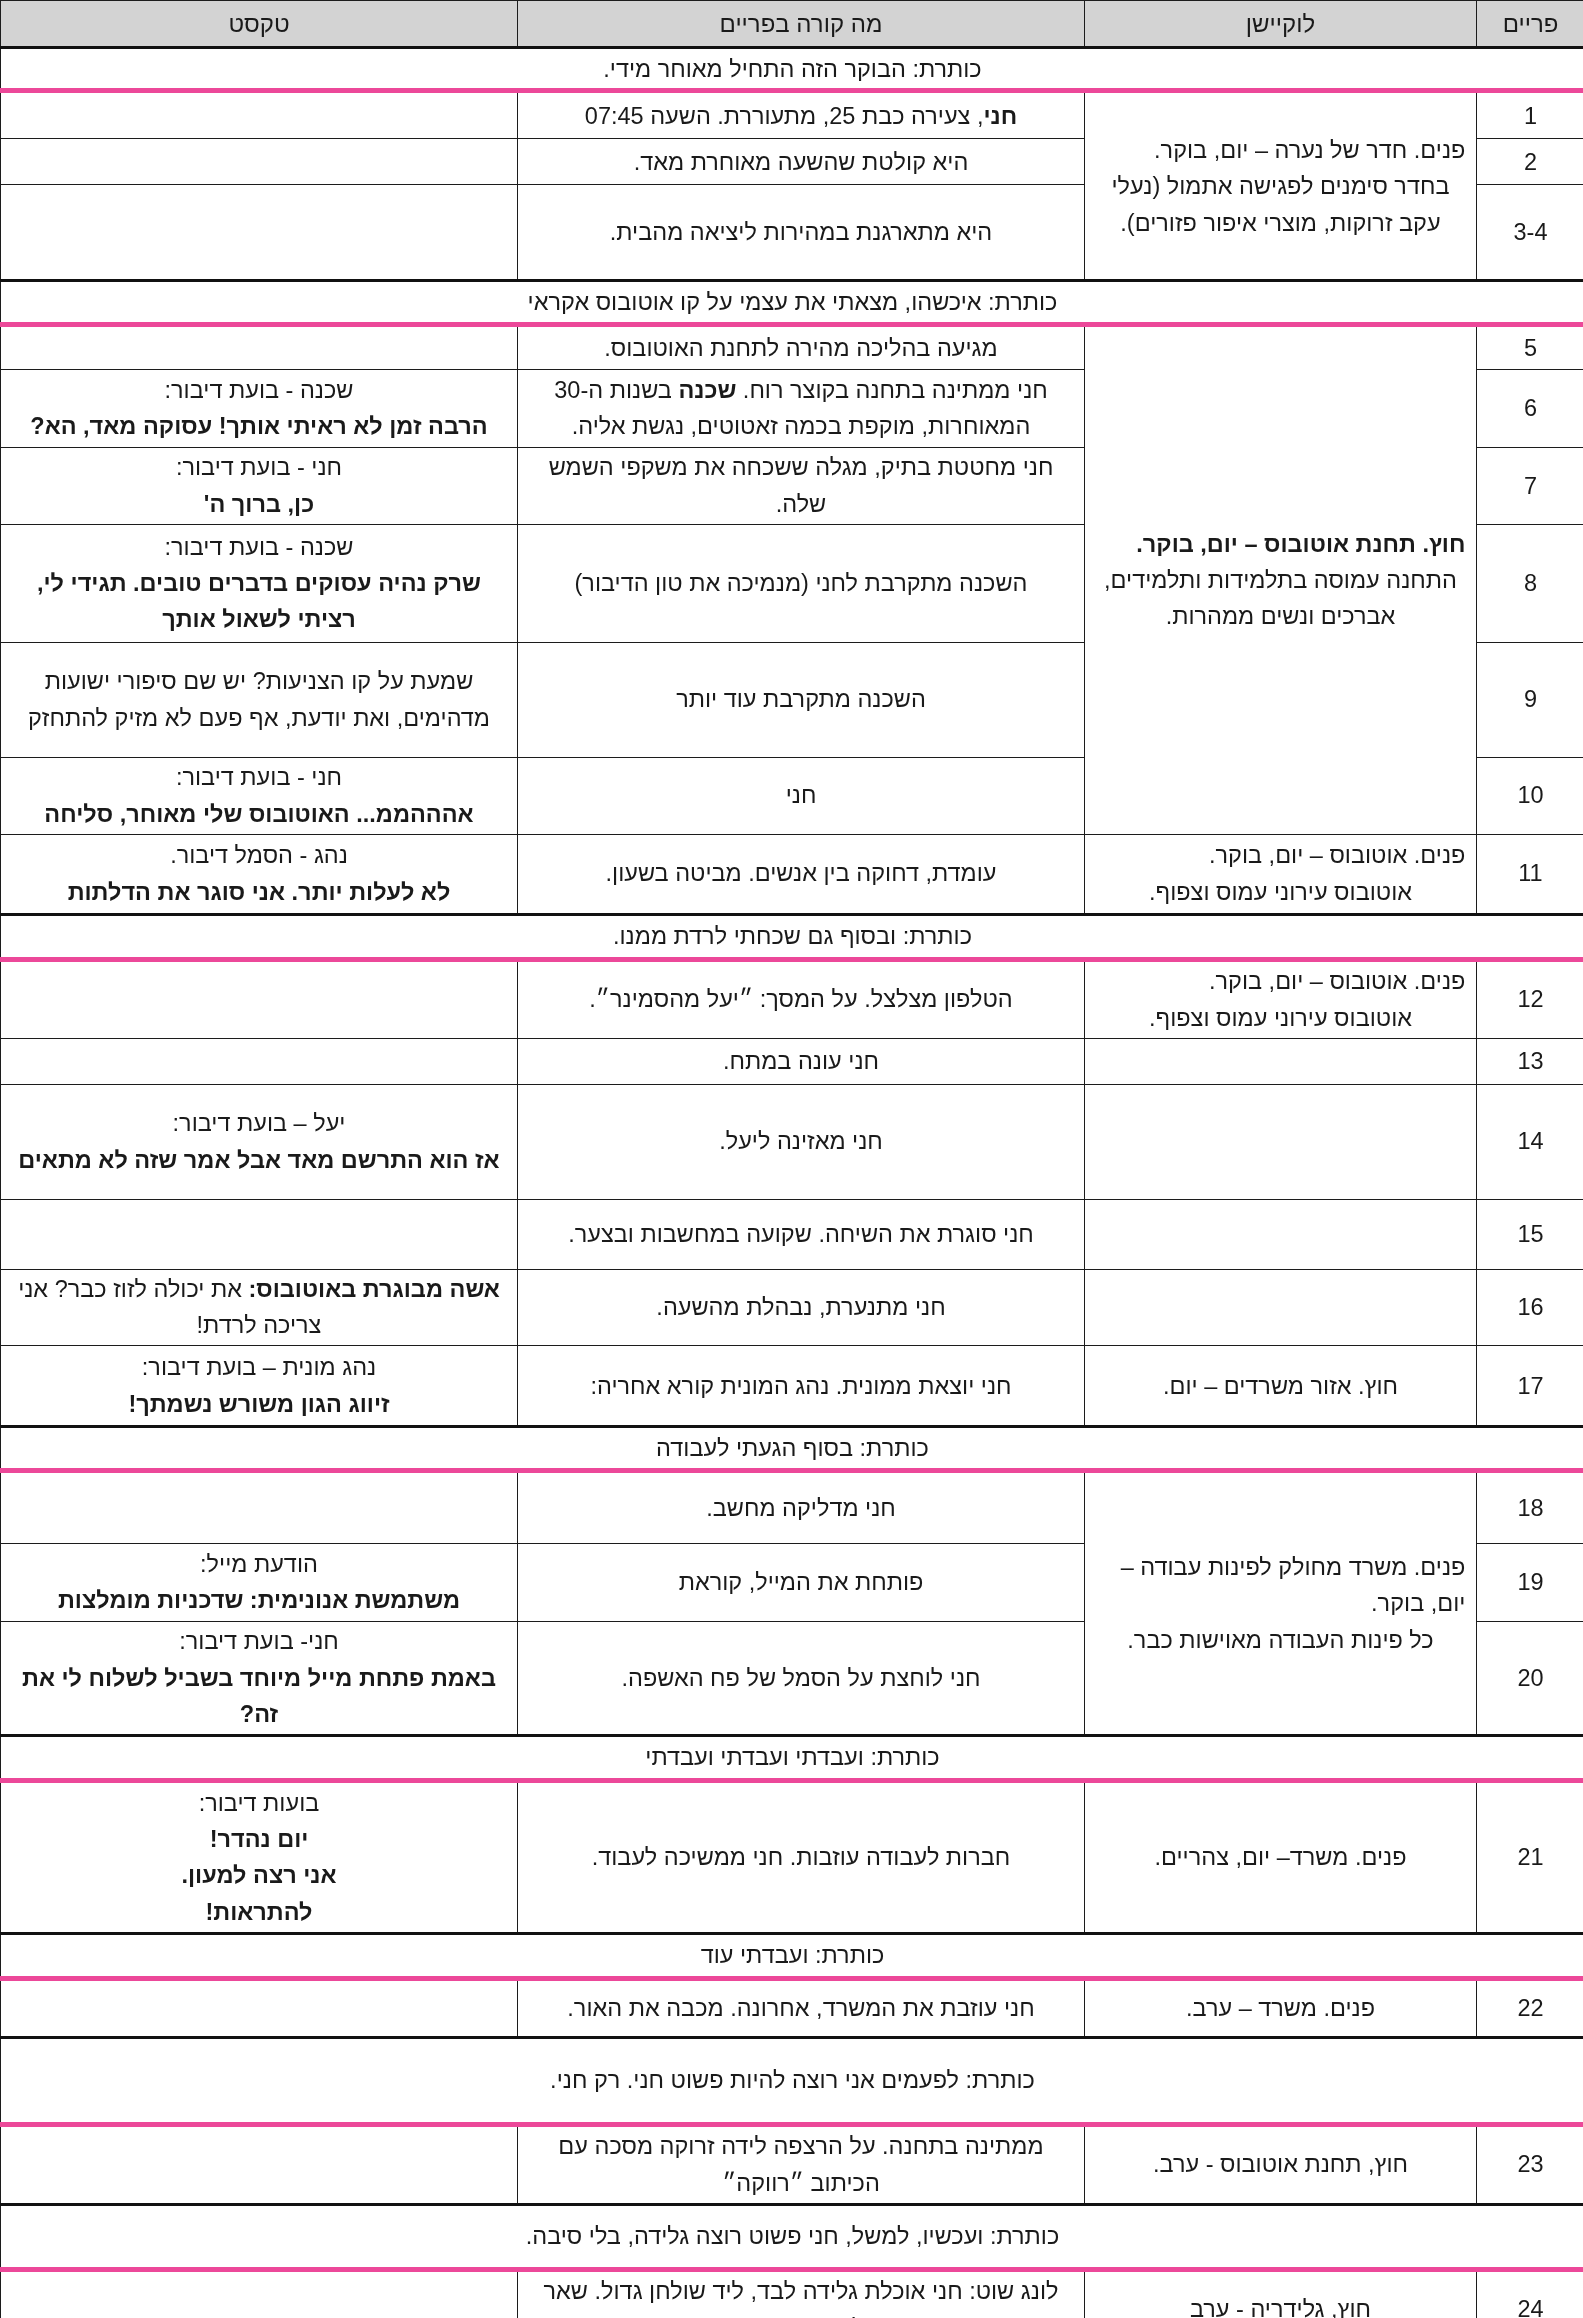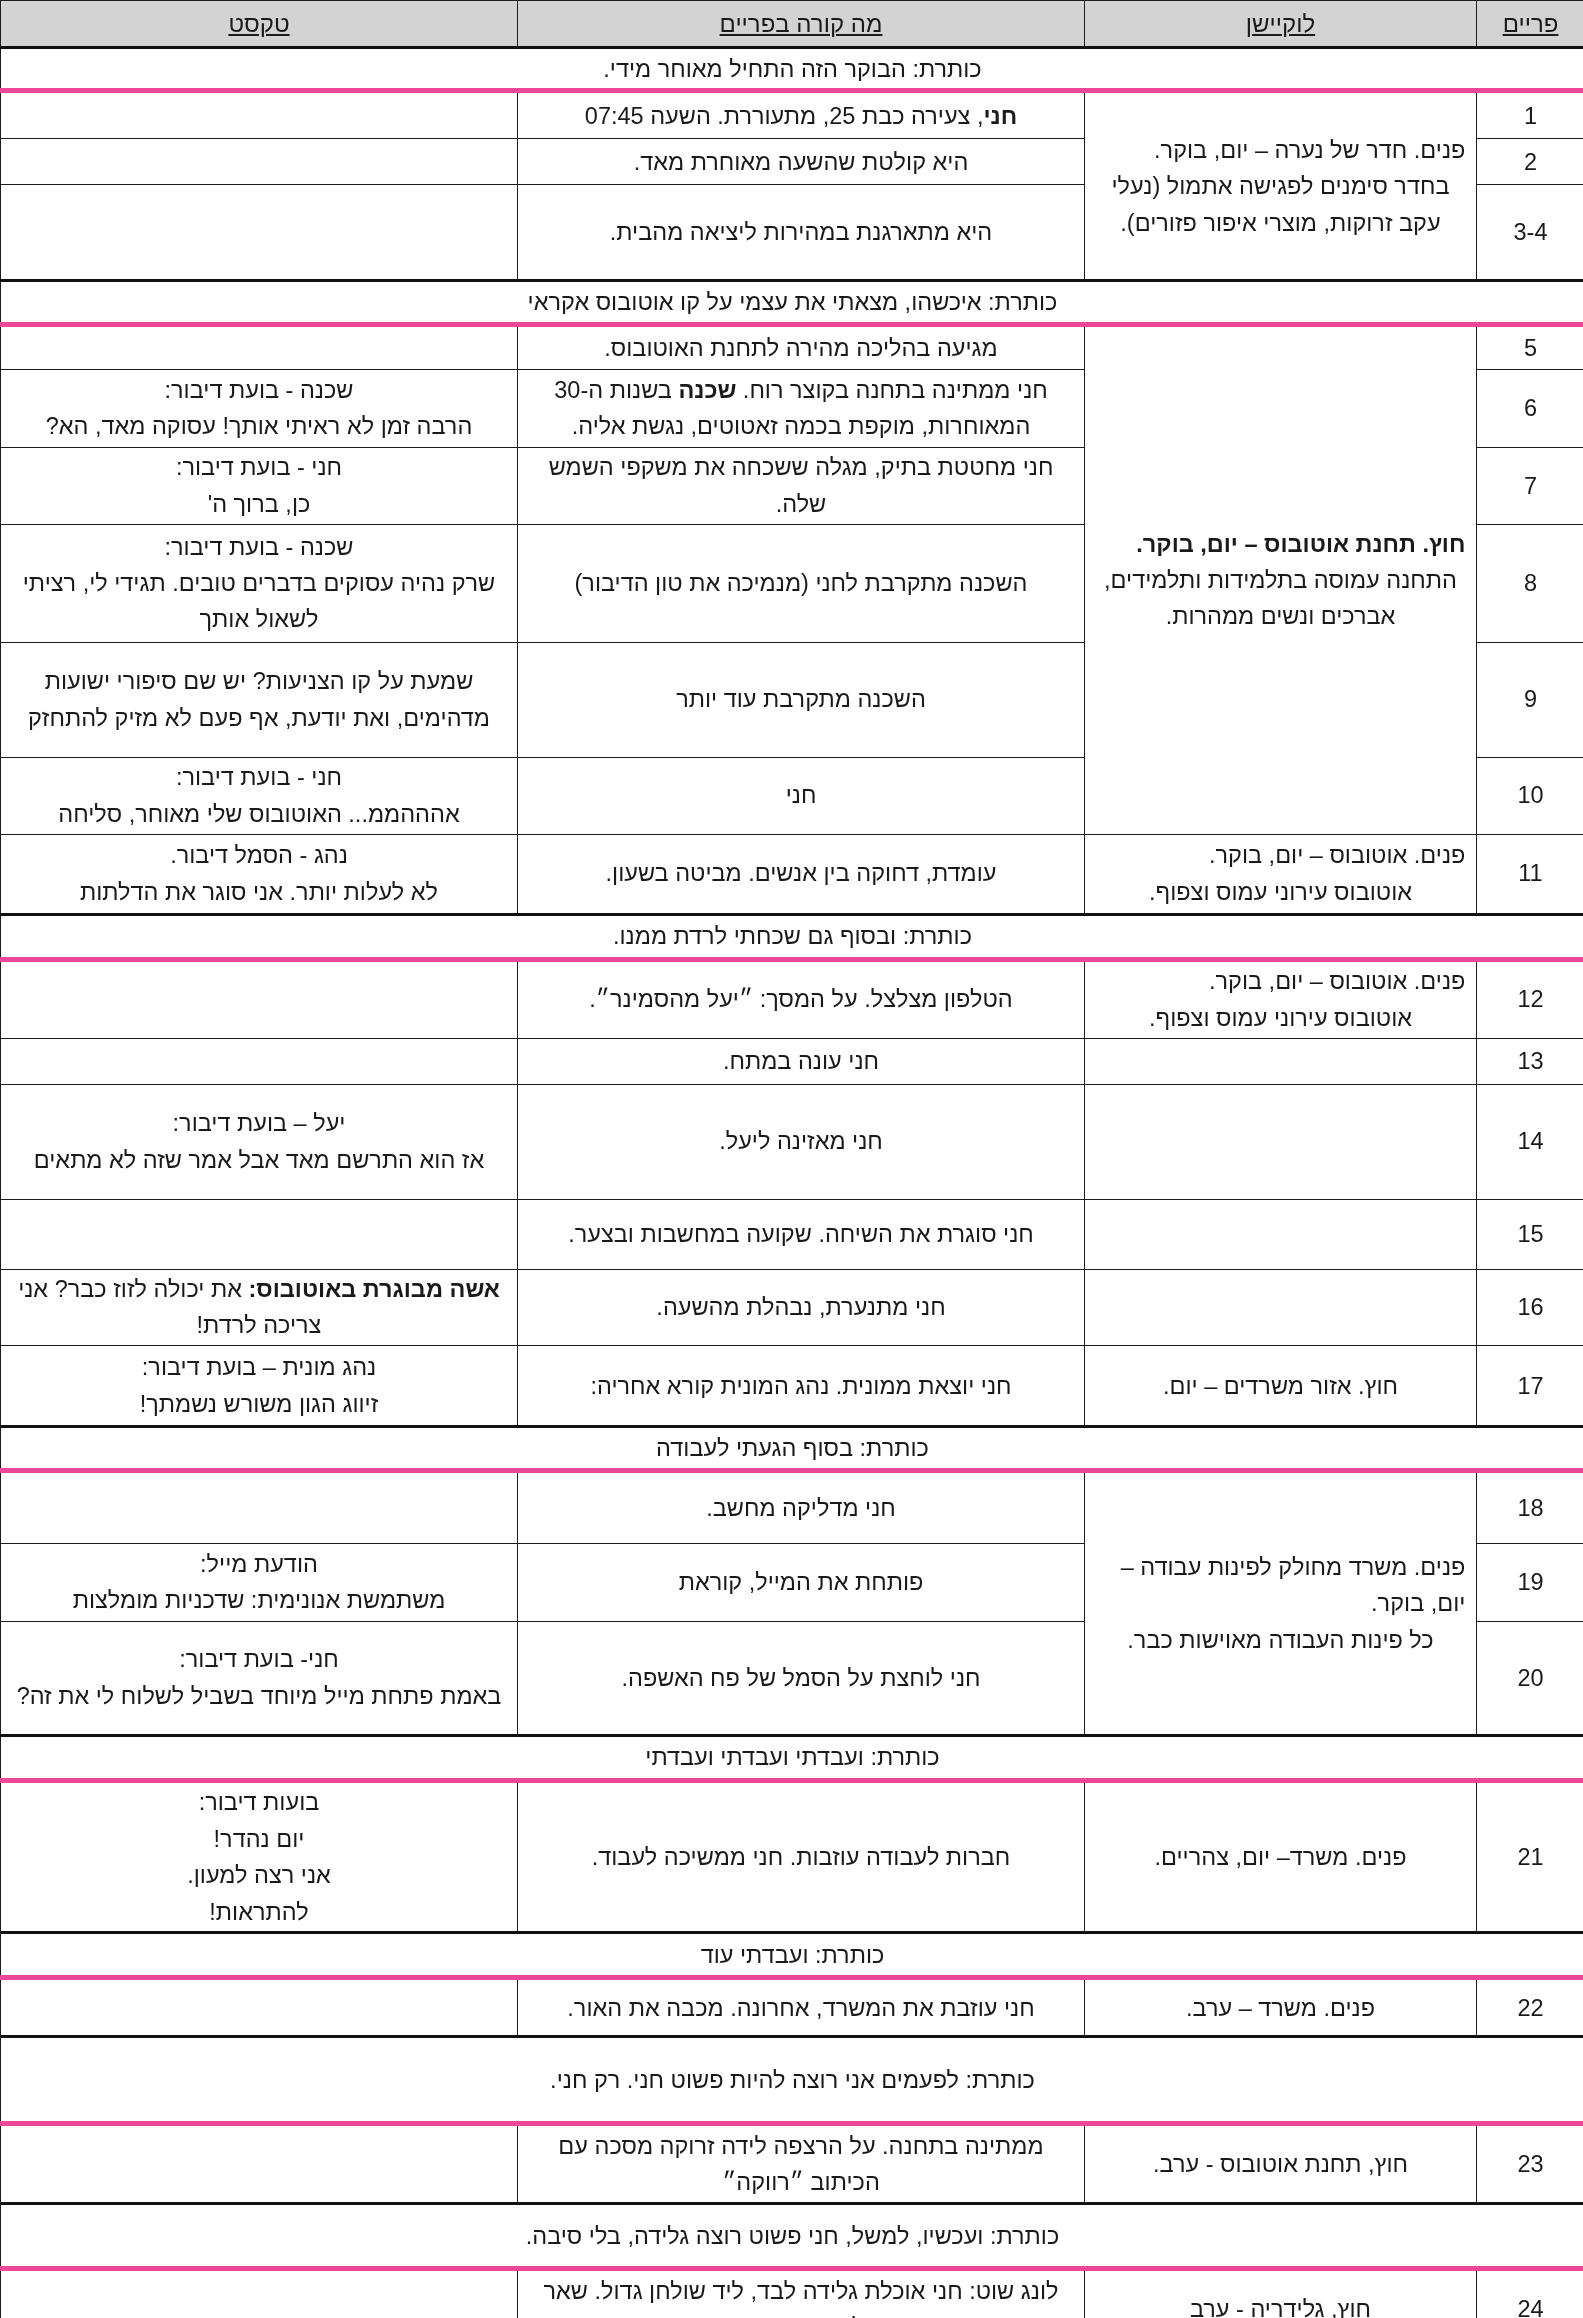--- a/index.html
+++ b/index.html
@@ -19,34 +19,33 @@
     vertical-align: middle;
     padding: 1.5px 10.6px;
     line-height: 1.55;
     font-weight: normal;
   }
   table.storyboard th {
     background: #d3d3d3;
     font-size: 24px;
     height: 42px;
     border-bottom: 3px solid #111;
-    text-decoration: underline;
   }
   col.c-frame { width: 108px; }
   col.c-loc { width: 392px; }
   col.c-act { width: 567px; }
   col.c-text { width: 517px; }
   tr.title-row td {
     border-top: 3px solid #111;
     border-bottom: 5px solid #ec4899;
   }
   .loc-main { display: block; text-align: right; }
   .loc-sub { display: block; }
   .speaker { font-weight: normal; display: block; }
-  .line { display: block; }
+  .line { display: block; font-weight: bold; }
   b.hl { font-weight: bold; }
 </style>
 </head>
 <body>
 
 <table class="storyboard">
   <colgroup>
     <col class="c-frame">
       <col class="c-loc">
       <col class="c-act">

